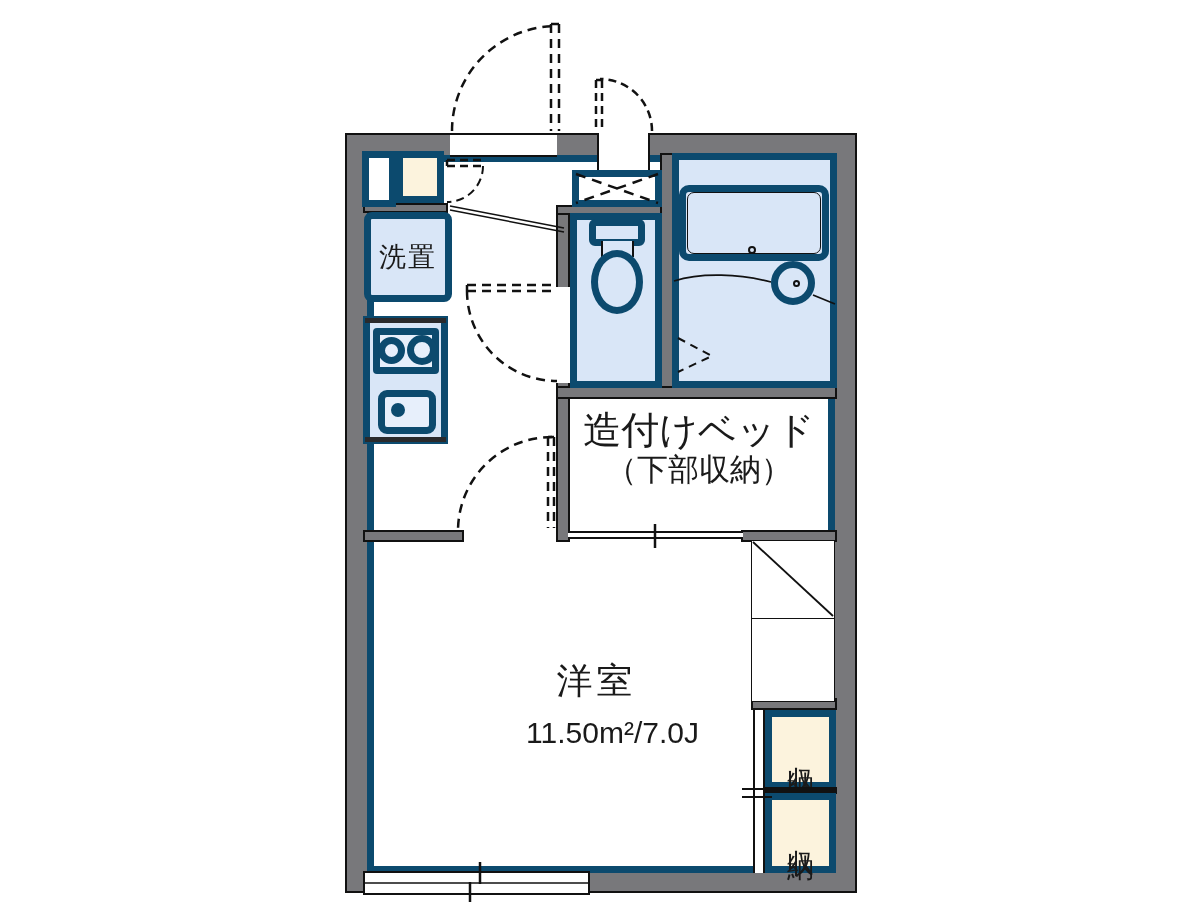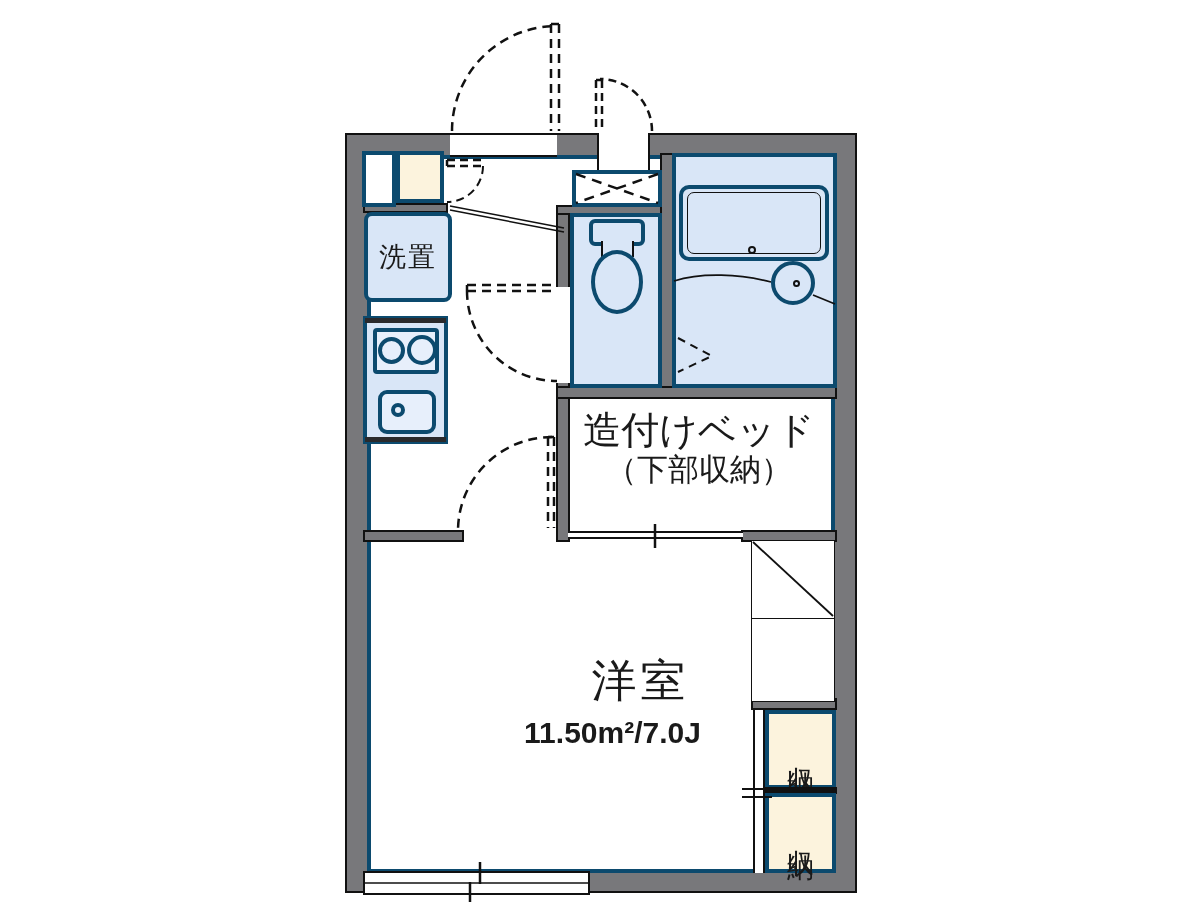--- a/index.html
+++ b/index.html
@@ -5,21 +5,21 @@
   html,body{margin:0;padding:0;background:#ffffff;}
   body{width:1200px;height:912px;position:relative;overflow:hidden;
        font-family:"Liberation Sans","DejaVu Sans",sans-serif;color:#1a1a1a;}
   .abs{position:absolute;box-sizing:border-box;}
   
   .wall{background:#78787b;border:2px solid #111;}
   .floor{background:#ffffff;}
   .blue{background:#d9e6f7;}
   .blue-light{background:#e7effb;}
   .cream{background:#fcf3dd;}
-  .bdr{border:4px solid #0c4a6e;}
+  .bdr{border:7px solid #0c4a6e;}
   .bdr-thin{border:1.5px solid #111;}
   .lbl{display:flex;align-items:center;justify-content:center;
        color:#1a1a1a;white-space:nowrap;}
   .vtext{writing-mode:vertical-rl;text-orientation:upright;letter-spacing:5px;}
   svg{position:absolute;left:0;top:0;}
 </style>
 </head>
 <body>
 
 <div class="abs wall" style="left:345px;top:133px;width:512px;height:760px;"></div>
@@ -71,24 +71,24 @@
 <div class="abs blue bdr" style="left:771px;top:261px;width:44px;height:44px;border-radius:50%;"></div>
 <div class="abs" style="left:793px;top:280px;width:7px;height:7px;border-radius:50%;border:2px solid #111;background:#d9e6f7;"></div>
 
 <div class="abs lbl" style="left:568px;top:410px;width:262px;height:40px;font-size:38px;font-weight:500;">
   <span>造付けベッド</span>
 </div>
 <div class="abs lbl" style="left:568px;top:450px;width:262px;height:40px;font-size:31px;font-weight:500;">
   <span>（下部収納）</span>
 </div>
 
-<div class="abs lbl" style="left:508px;top:652px;width:265px;height:58px;font-size:45px;letter-spacing:4px;justify-content:center;">
+<div class="abs lbl" style="left:464px;top:652px;width:265px;height:58px;font-size:36px;letter-spacing:4px;justify-content:center;">
   <span>洋室</span>
 </div>
-<div class="abs lbl" style="left:480px;top:714px;width:265px;height:38px;font-size:30px;font-weight:bold;">
+<div class="abs lbl" style="left:480px;top:714px;width:265px;height:38px;font-size:30px;">
   <span>11.50m²/7.0J</span>
 </div>
 
 <div class="abs floor bdr-thin" style="left:751px;top:540px;width:84px;height:80px;"></div>
 <div class="abs floor bdr-thin" style="left:751px;top:618px;width:84px;height:84px;"></div>
 
 <div class="abs floor" style="left:753px;top:710px;width:12px;height:163px;border-left:2px solid #111;border-right:2px solid #111;"></div>
 <div class="abs cream bdr lbl vtext" style="left:765px;top:710px;width:71px;height:79px;font-size:27px;">
   <span>収納</span>
 </div>

